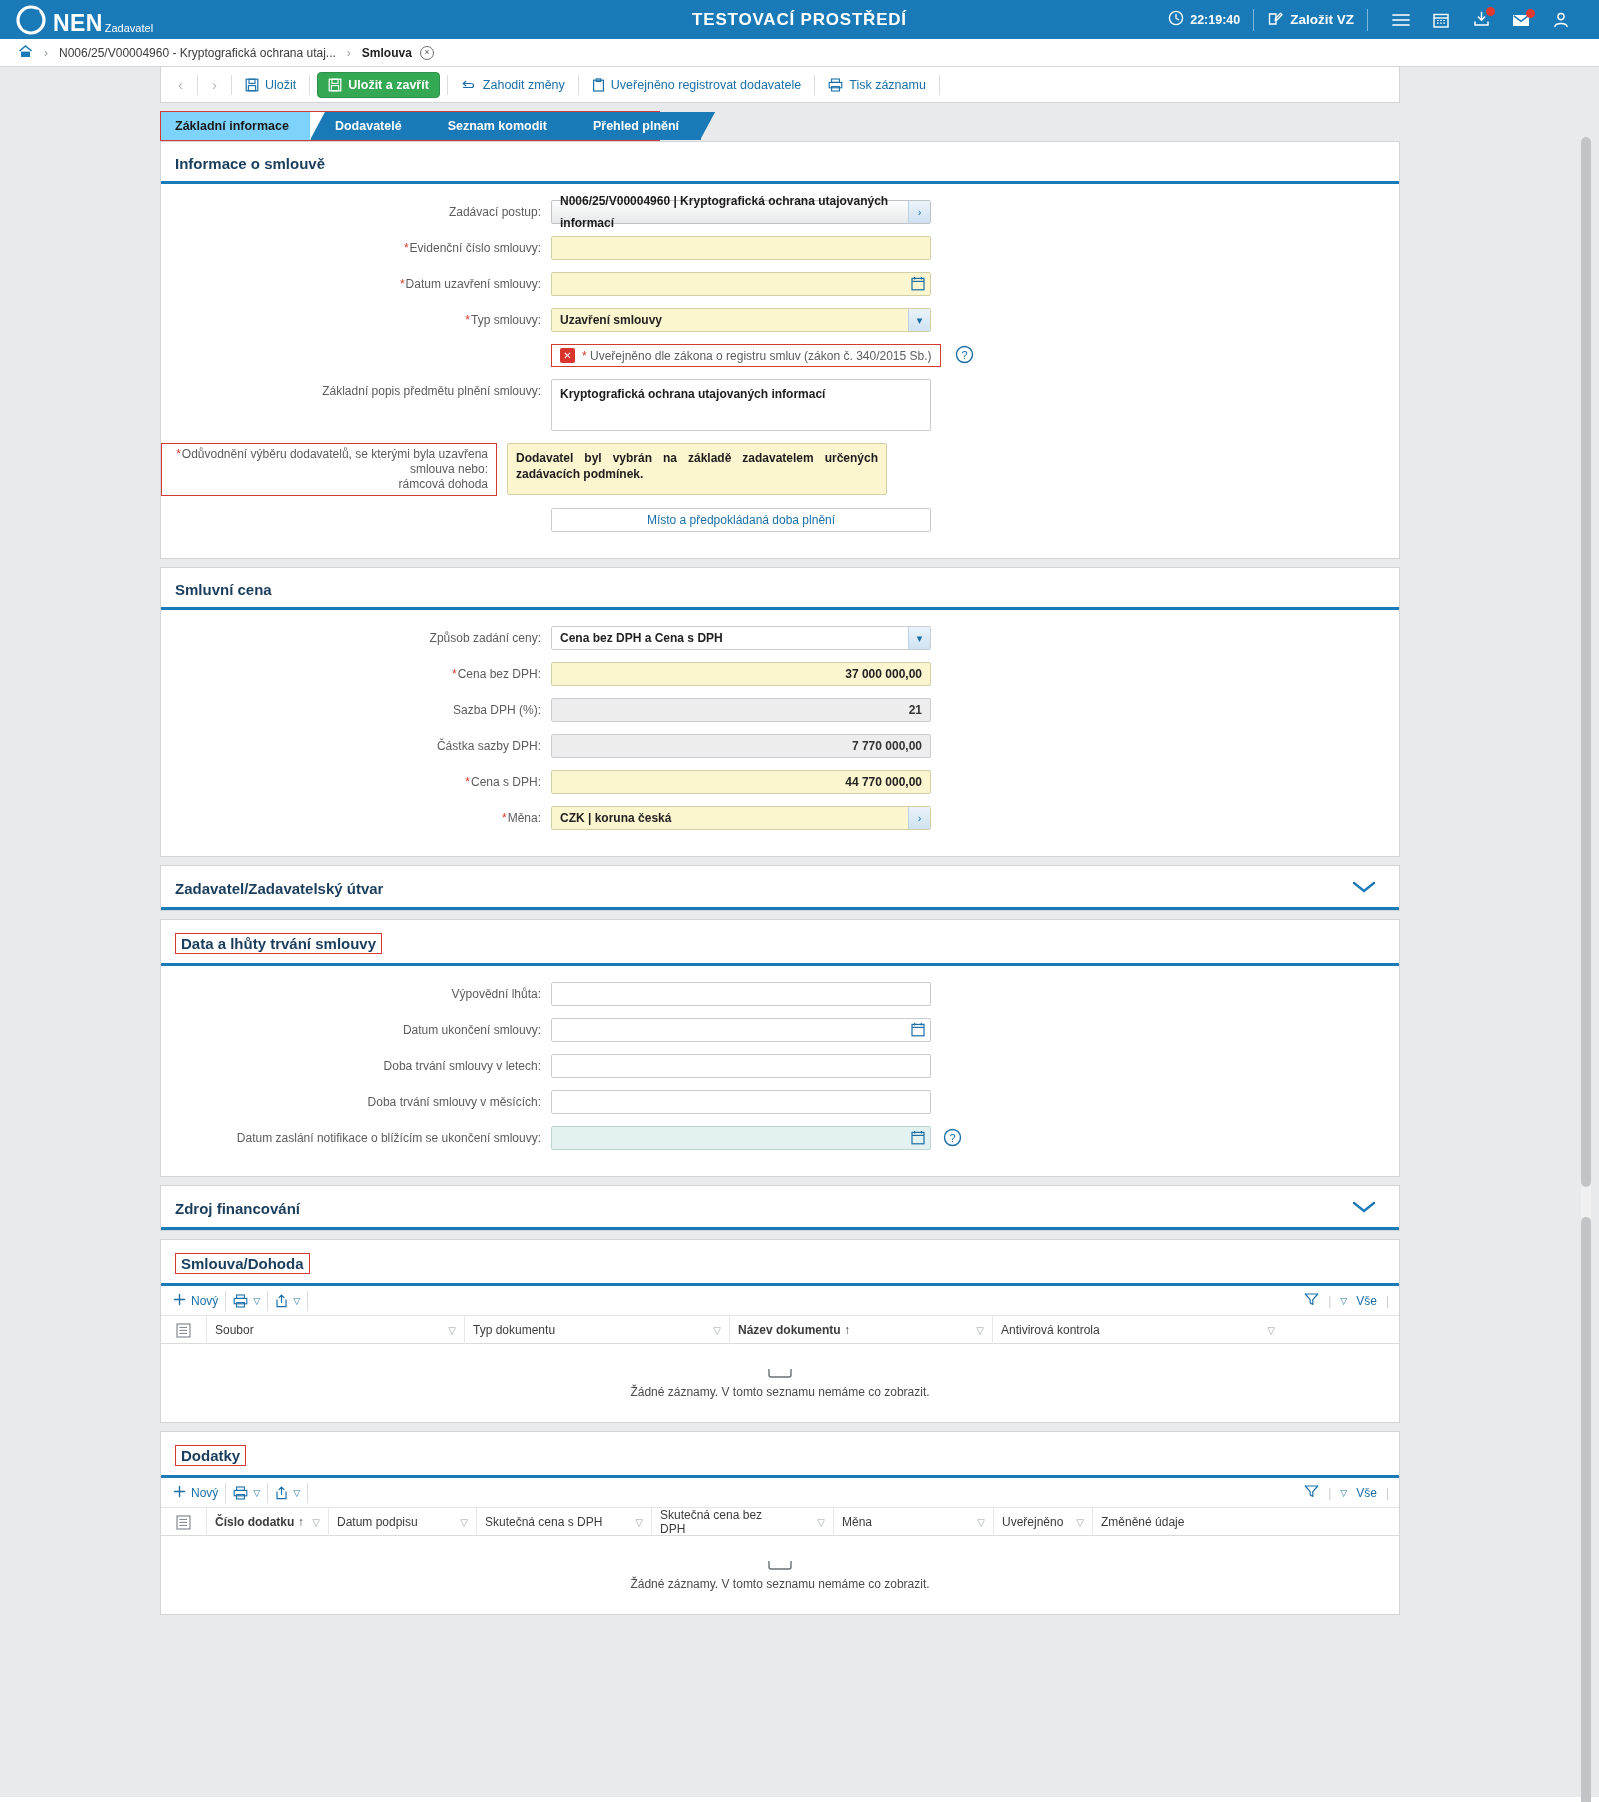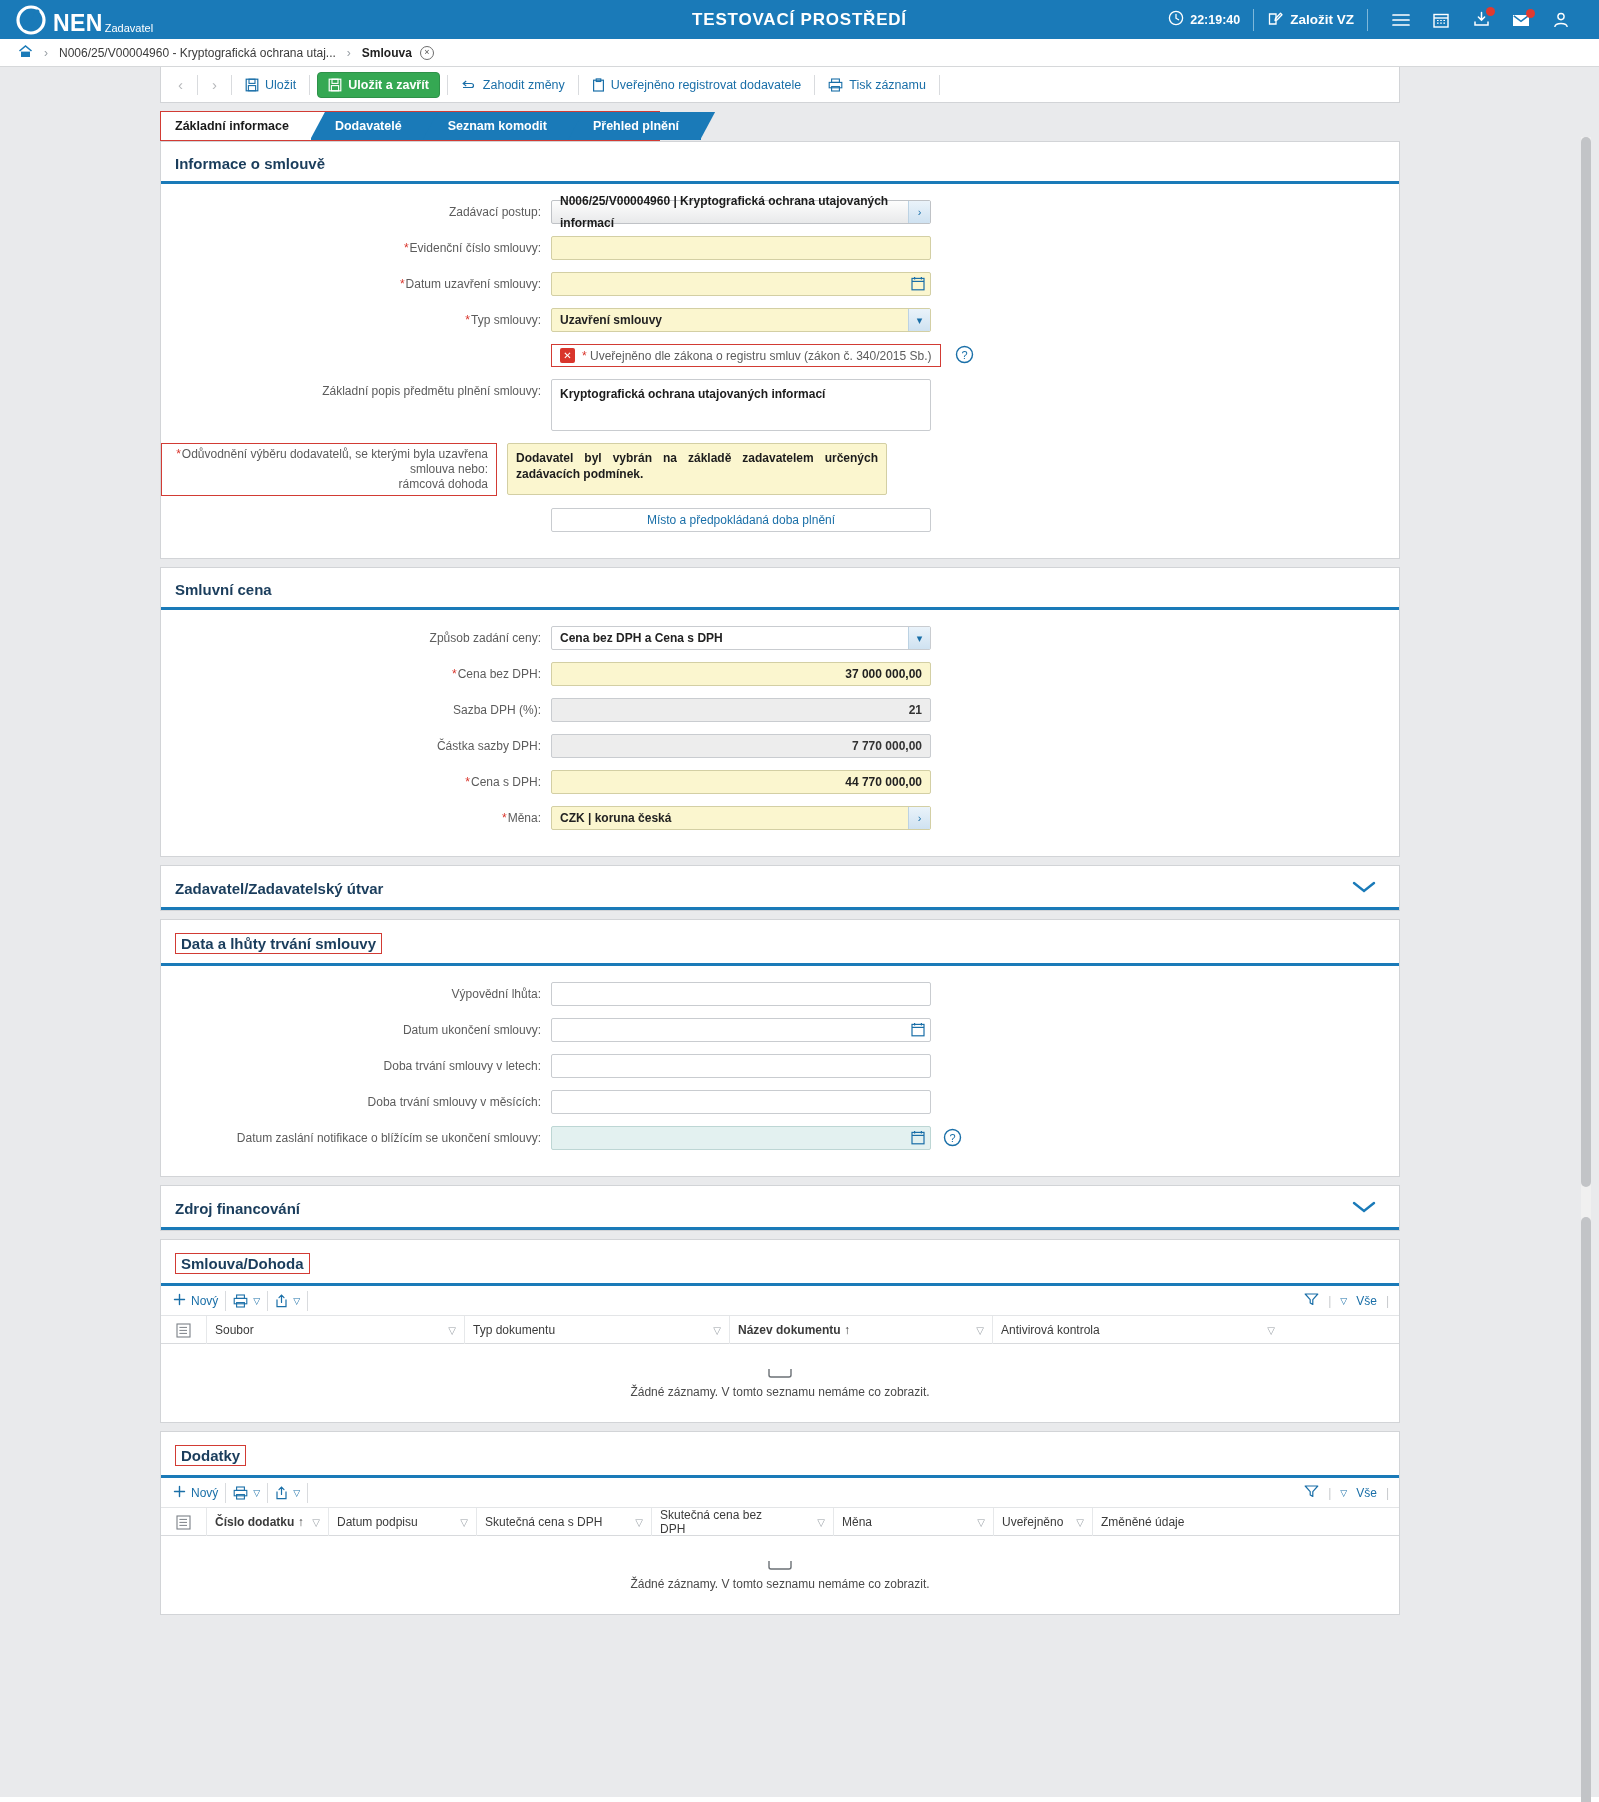--- a/index.html
+++ b/index.html
@@ -110,21 +110,21 @@
   }
   .tab {
     position: relative;
     display:flex; align-items:center;
     padding: 0 22px 0 14px;
     font-size: 12.5px;
     background:#1a7ab8; color:#fff; font-weight:bold;
     margin-right: 0px;
     white-space: nowrap;
   }
-  .tab.active { background:#ffffff; color:#1a1a1a; }
+  .tab.active { background:#7dd3fc; color:#1a1a1a; }
   .tab:after {
     content:""; position:absolute; right:-14px; top:0; bottom:0; width: 15px;
     background: inherit;
     clip-path: polygon(0 0, 100% 0, 0 100%);
     z-index: 1;
   }
   .tab.active:after { background:#fff; z-index:3; }
   .tab.t2 { padding-left: 24px; }
   .tab.t3 { padding-left: 24px; }
   .tab.t4 { padding-left: 24px; }

